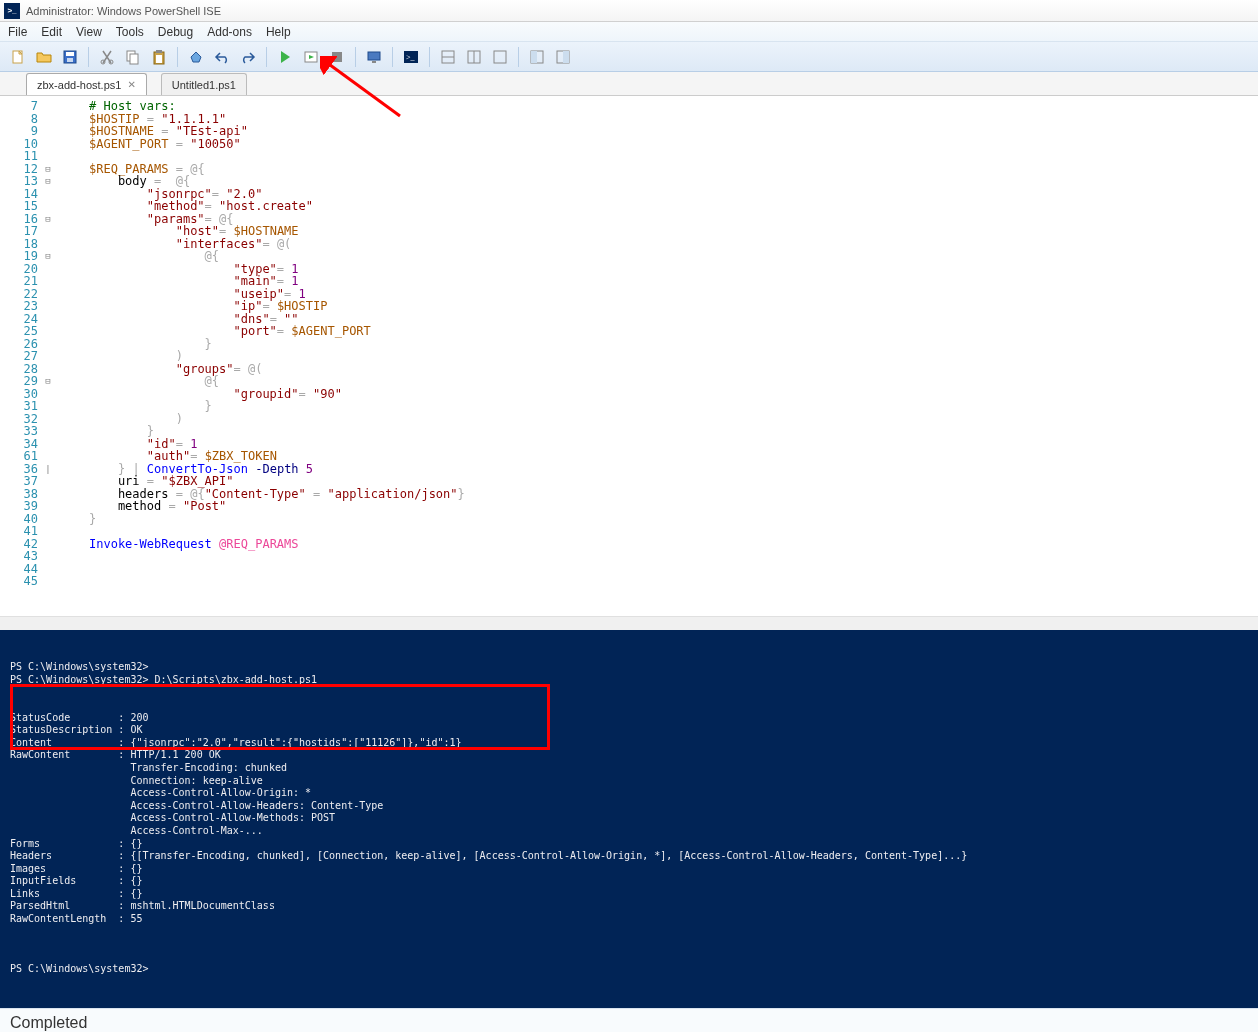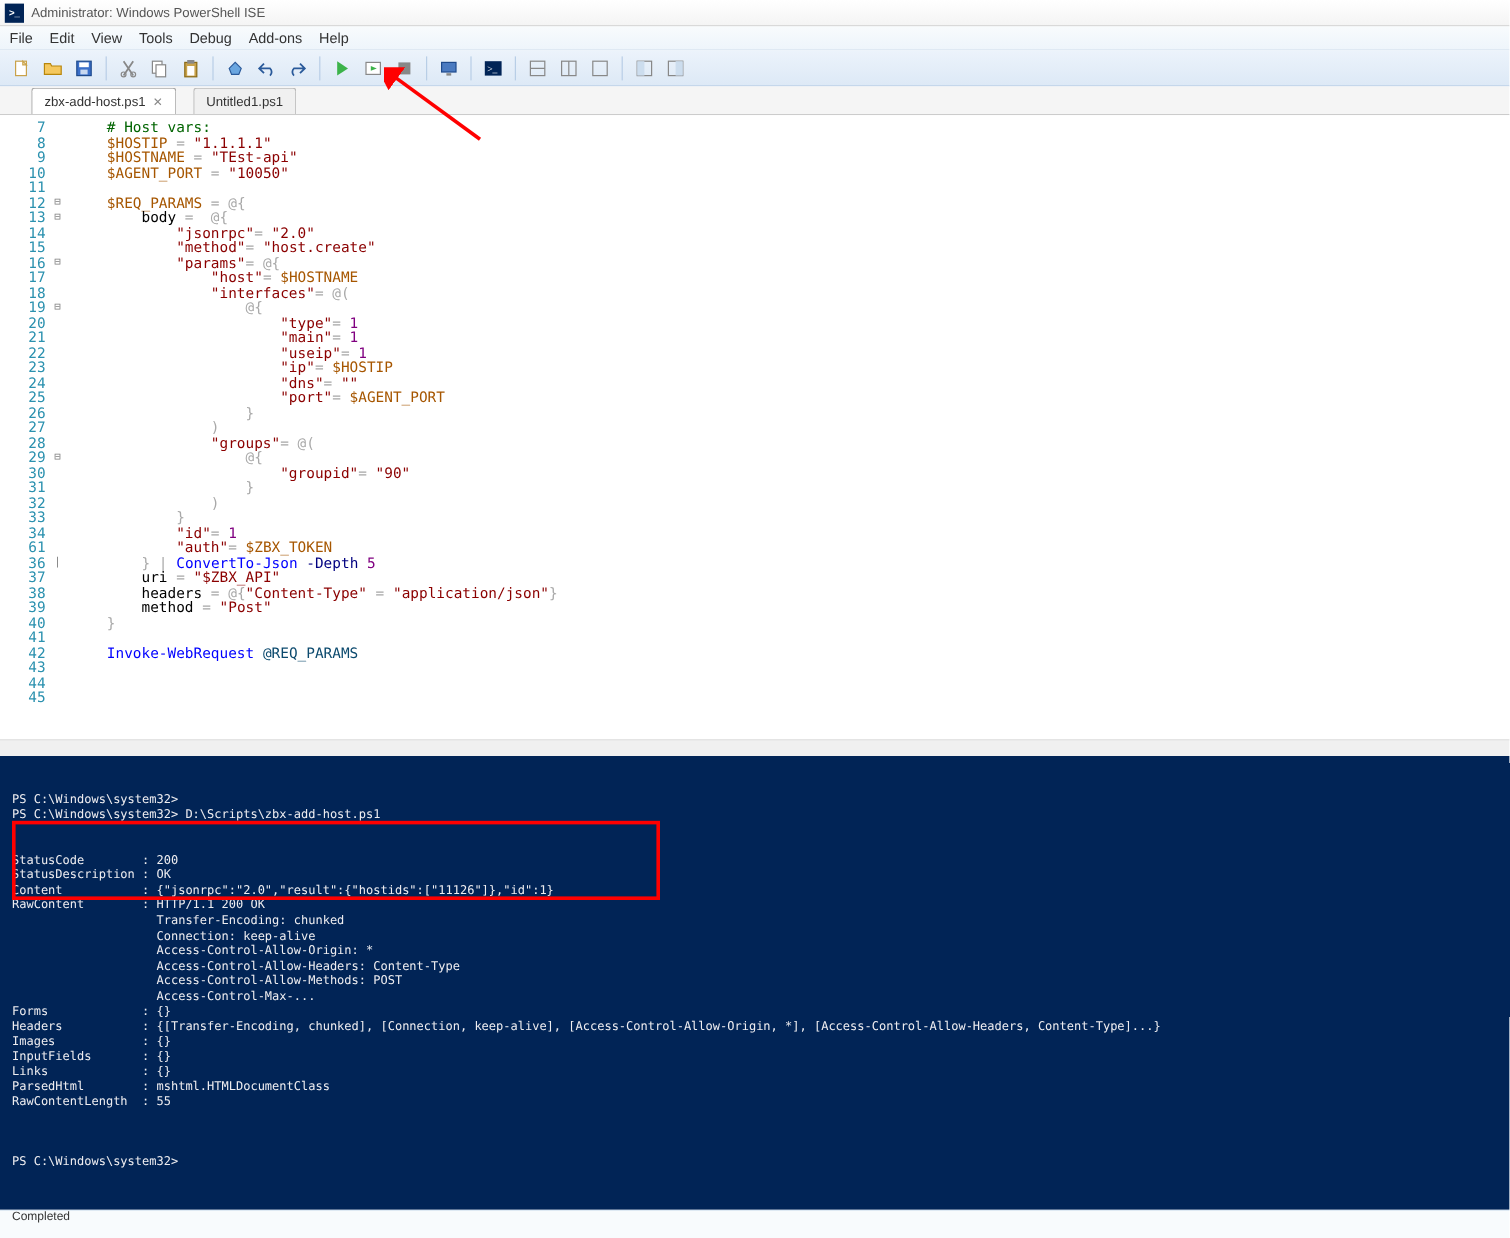--- a/index.html
+++ b/index.html
@@ -23,25 +23,25 @@
 .fold div { height: 12.5px; text-align: center; }
 .code { flex: 1; padding: 4px 0 0 4px; white-space: pre; color: #000; position: relative; }
 .code .line { height: 12.5px; margin-left: 31px; }
 .c-comment { color: #006400; }
 .c-var { color: #a65600; }
 .c-str { color: #8b0000; }
 .c-num { color: #800080; }
 .c-op { color: #a9a9a9; }
 .c-cmd { color: #0000ff; }
 .c-param { color: #000080; }
-.c-splat { color: #0c4a6e; }
+.c-splat { color: #ec4899; }
 .hscroll { height: 14px; background: #f0f0f0; border-top: 1px solid #e0e0e0; }
 .console { flex: 1; background: #012456; color: #eeedf0; font-family: Consolas, "Lucida Console", monospace; font-size: 10px; line-height: 12.6px; padding: 6px 10px; white-space: pre; overflow: hidden; position: relative; }
 .console .hl-box { position: absolute; border: 3px solid #ff0000; left: 10px; top: 54px; width: 540px; height: 66px; pointer-events: none; }
-.statusbar { height: 24px; background: #f8fbfd; border-top: 1px solid #d8e4f0; display: flex; align-items: flex-start; padding: 0 10px; font-size: 10px; color: #333; }
+.statusbar { height: 24px; background: #f8fbfd; border-top: 1px solid #d8e4f0; display: flex; align-items: flex-end; padding: 0 10px; font-size: 16px; color: #333; }
 .arrow { position: absolute; left: 320px; top: 56px; pointer-events: none; }
 svg.icon { width: 16px; height: 16px; }
 </style>
 </head>
 <body>
 
 <div class="titlebar">
   <span class="app-icon">&gt;_</span>
   <span class="title">Administrator: Windows PowerShell ISE</span>
 </div>

